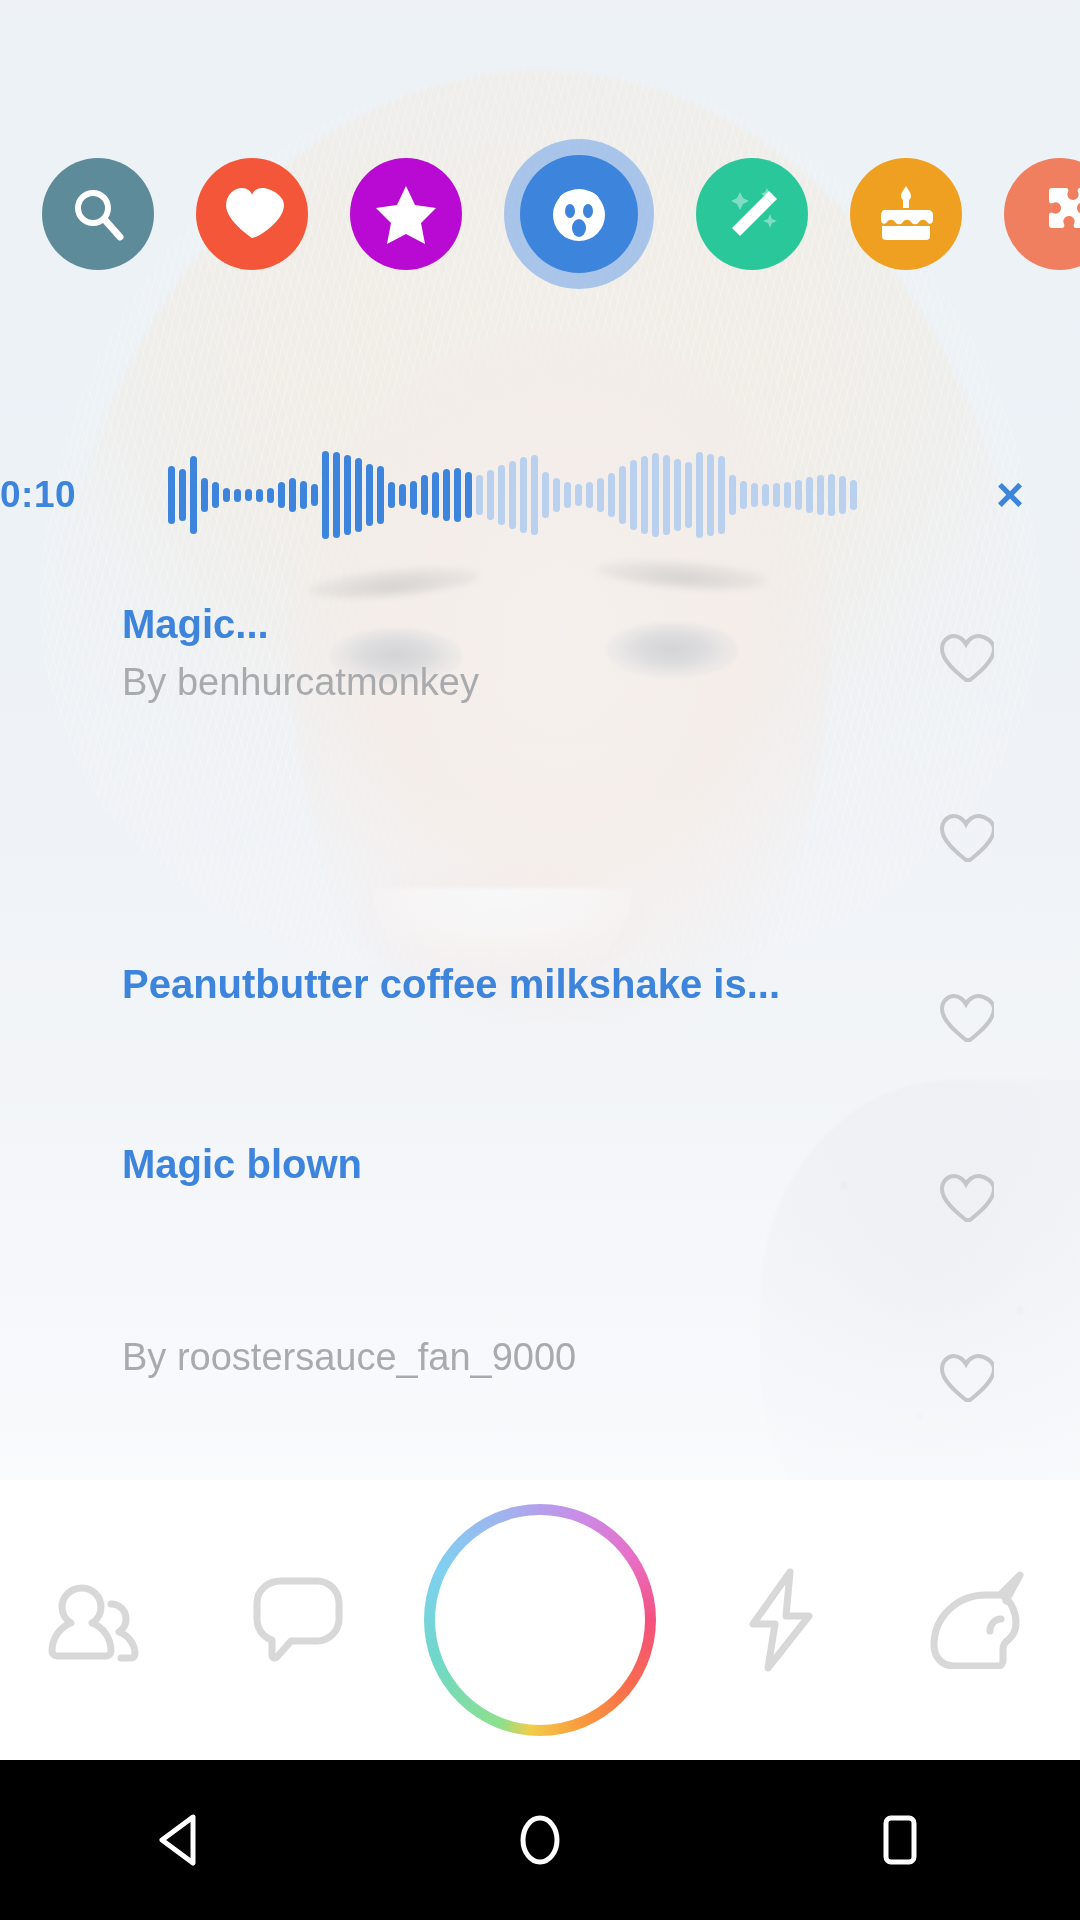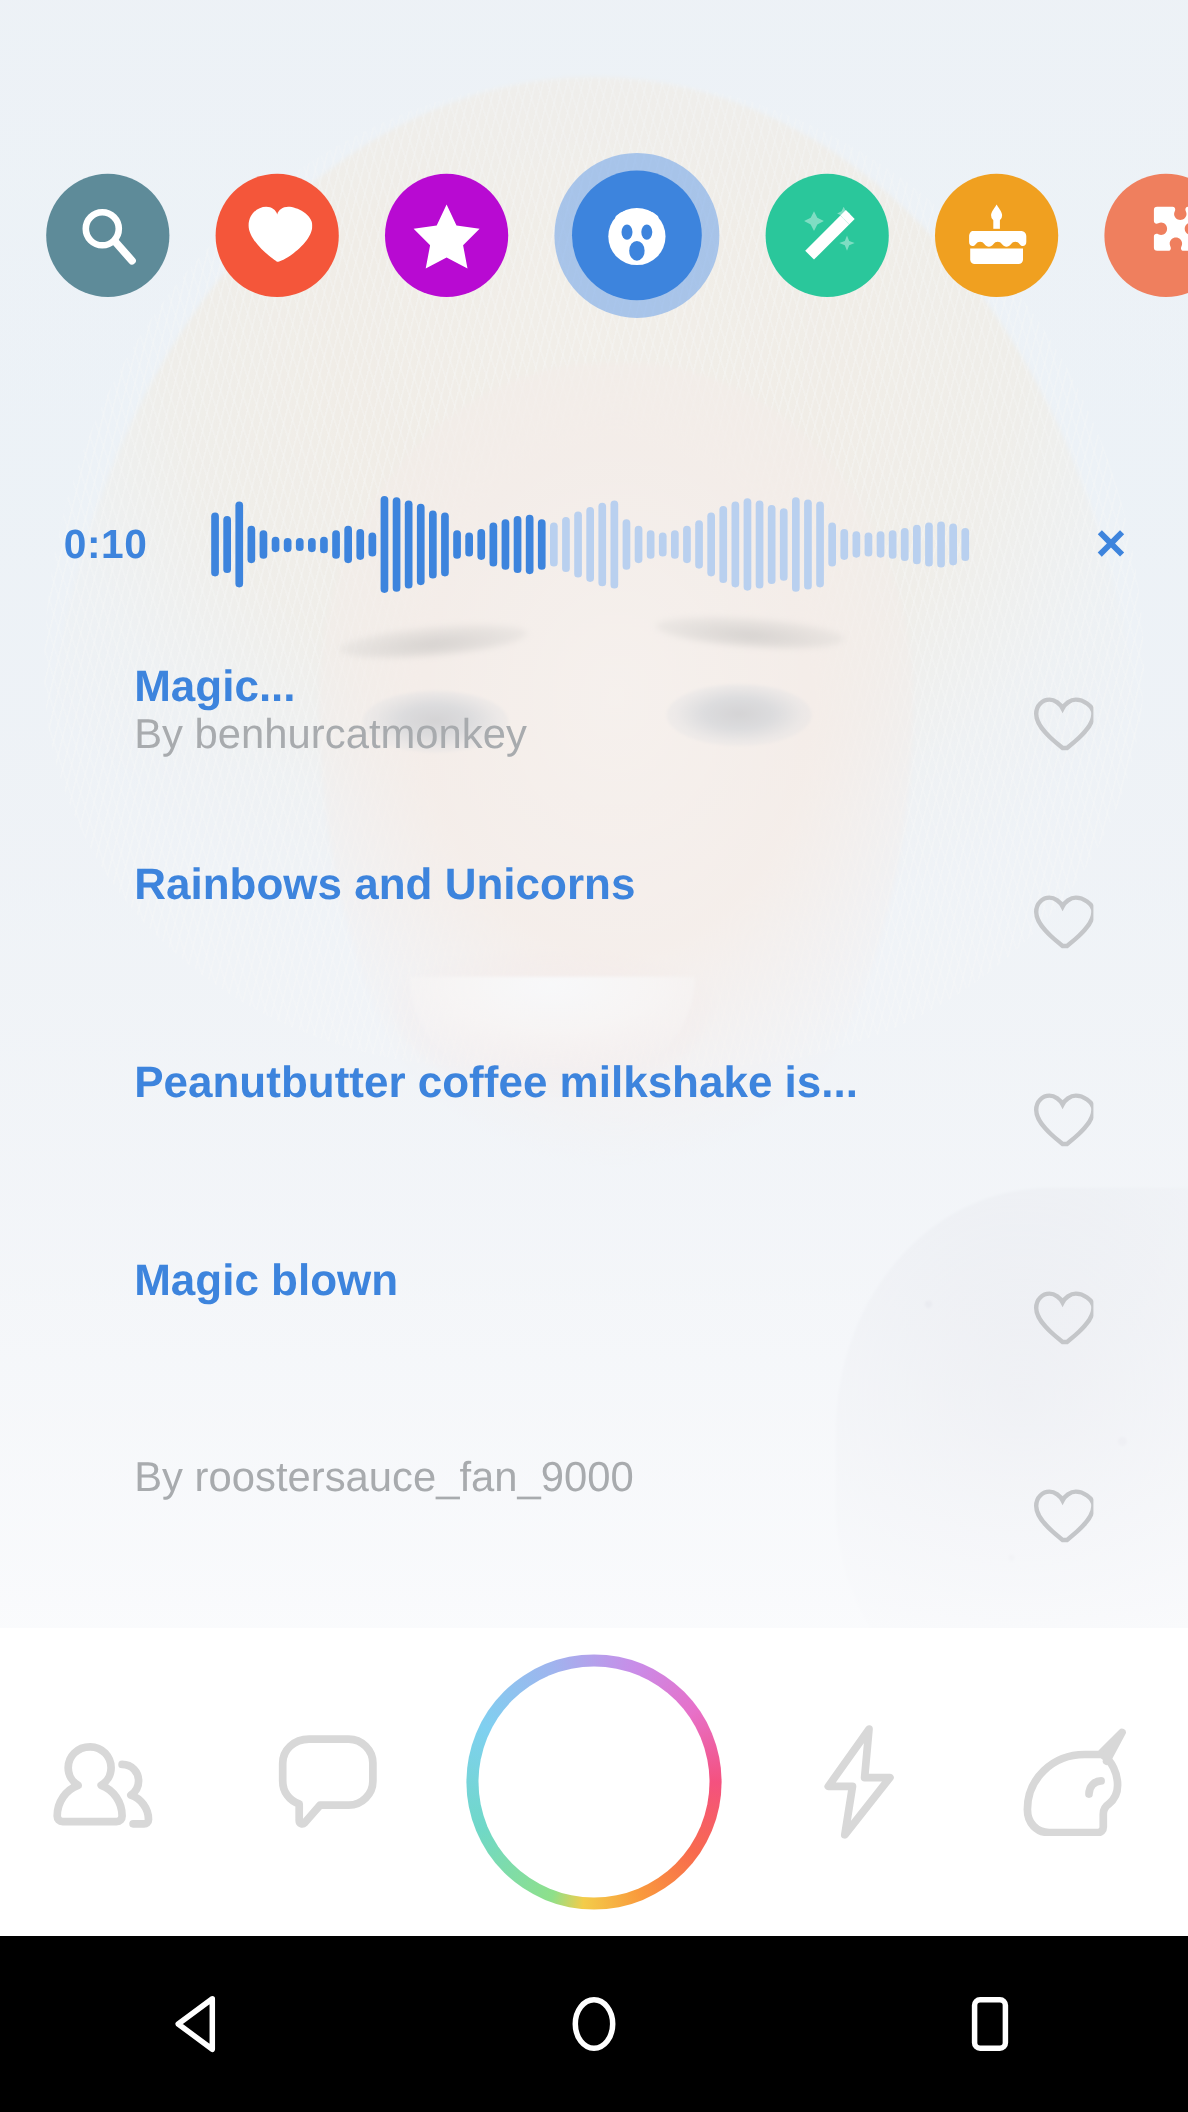--- a/index.html
+++ b/index.html
@@ -180,22 +180,22 @@
 
   
   .wave-row {
     position: absolute;
     left: 0; top: 440px;
     width: 1080px; height: 110px;
     display: flex; align-items: center;
     z-index: 6;
   }
   .wave-time {
-    width: 192px;
-    text-align: center;
+    width: 168px;
+    text-align: left;
     font-size: 37px;
     font-weight: 700;
     color: #3d84dd;
     letter-spacing: .5px;
   }
   .wave-bars {
     flex: 1 1 auto;
     height: 90px;
     display: flex;
     align-items: center;
@@ -232,21 +232,21 @@
     padding: 22px 0 0 122px;
   }
   .track-title {
     font-size: 40px;
     font-weight: 700;
     color: #3d84dd;
     line-height: 1.12;
     white-space: nowrap;
   }
   .track-author {
-    margin-top: 0;
+    margin-top: 14px;
     font-size: 38px;
     font-weight: 400;
     color: #a8abae;
     line-height: 1.12;
     white-space: nowrap;
   }
   .track-fav {
     position: absolute;
     right: 86px; top: 52px;
     width: 56px; height: 52px;
@@ -479,21 +479,20 @@
       <div class="track-row">
         <div class="track-title">Magic...</div>
         <div class="track-author">By benhurcatmonkey</div>
         <div class="track-fav">
           <svg width="56" height="52" viewBox="0 0 56 52">
             <path d="M28 48C22 43 4 30 4 17 4 9 10 4 16 4c5 0 10 4 12 8 2-4 7-8 12-8 6 0 16 5 16 13 0 13-18 26-24 31z" fill="none" stroke="#c4c6c9" stroke-width="4"></path>
           </svg>
         </div>
       </div>
       <div class="track-row">
-        <div class="track-title">Rainbows and Unicorns</div>
         <div class="track-fav">
           <svg width="56" height="52" viewBox="0 0 56 52">
             <path d="M28 48C22 43 4 30 4 17 4 9 10 4 16 4c5 0 10 4 12 8 2-4 7-8 12-8 6 0 16 5 16 13 0 13-18 26-24 31z" fill="none" stroke="#c4c6c9" stroke-width="4"></path>
           </svg>
         </div>
       </div>
       <div class="track-row">
         <div class="track-title">Peanutbutter coffee milkshake is...</div>
         <div class="track-fav">
           <svg width="56" height="52" viewBox="0 0 56 52">

